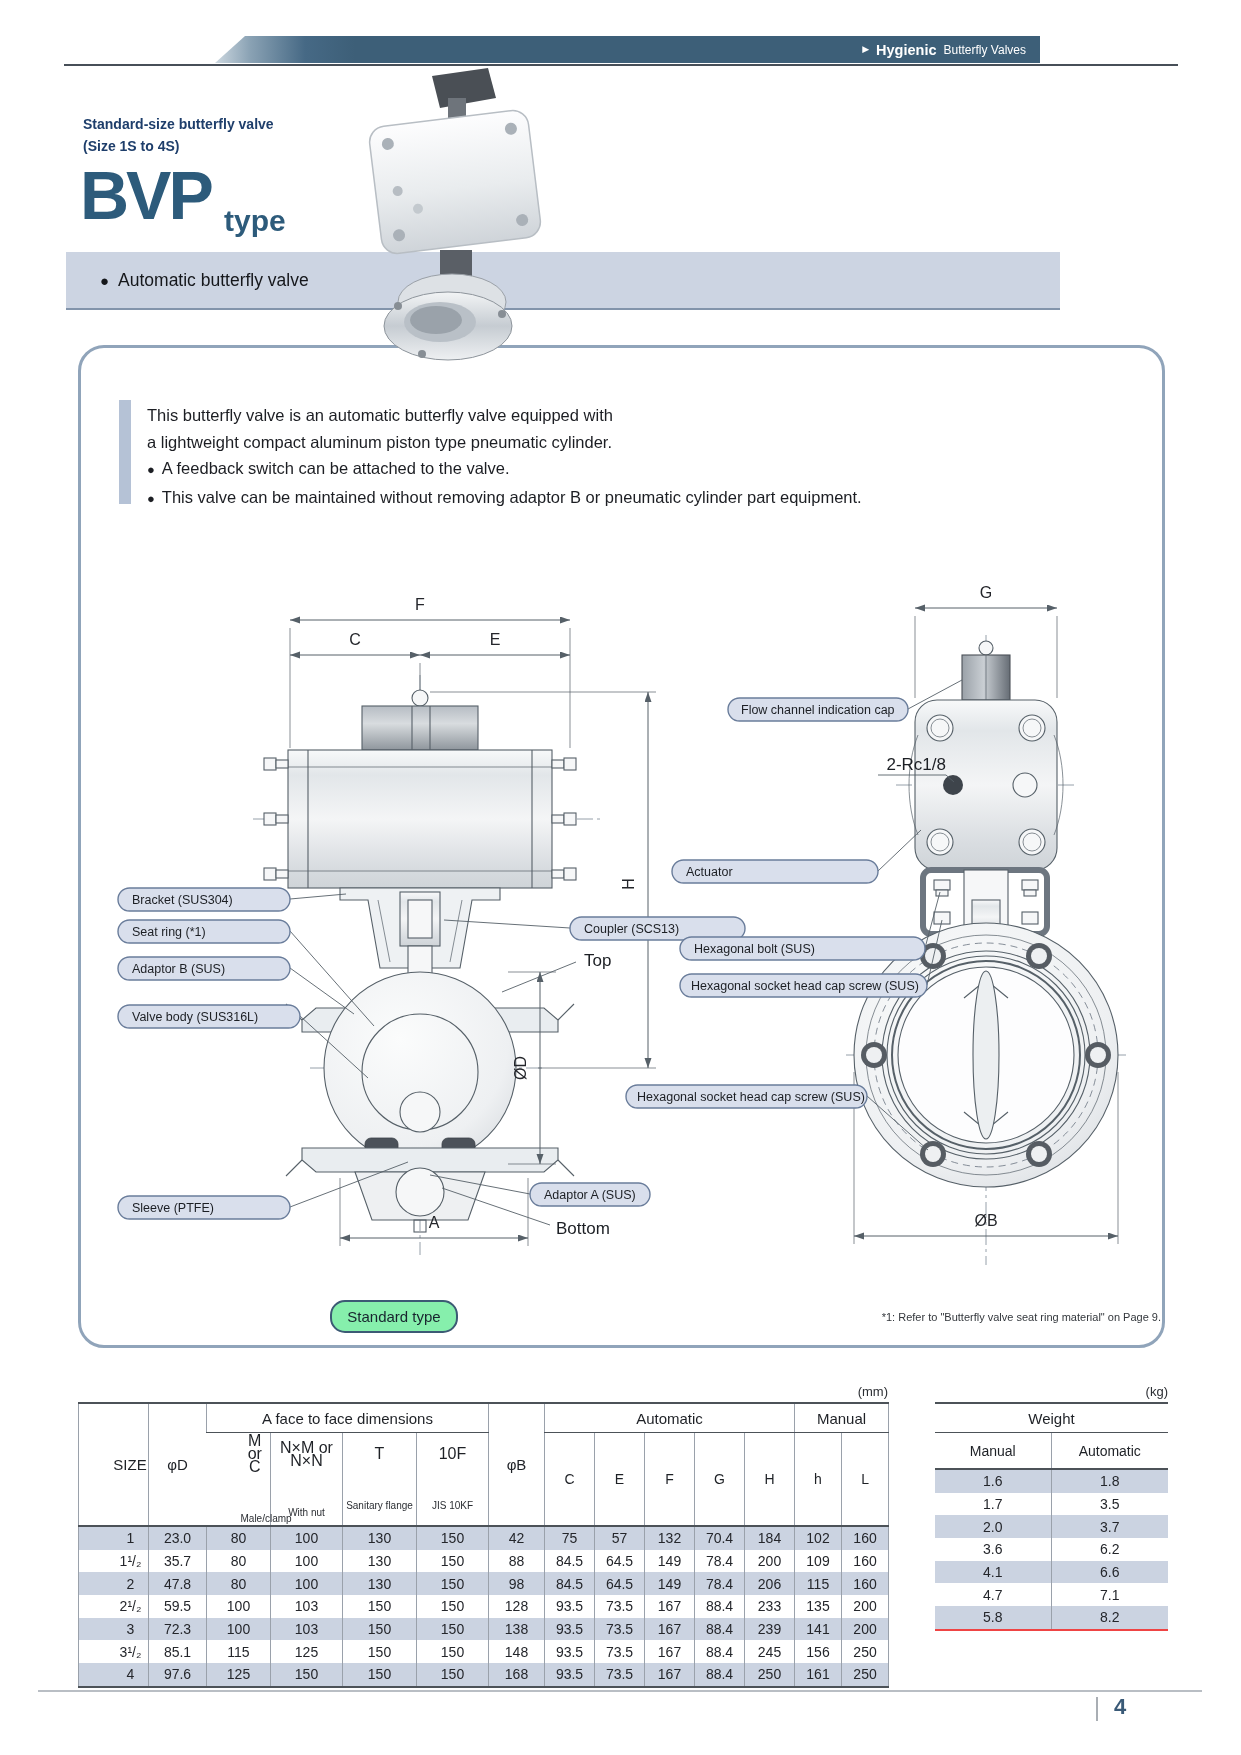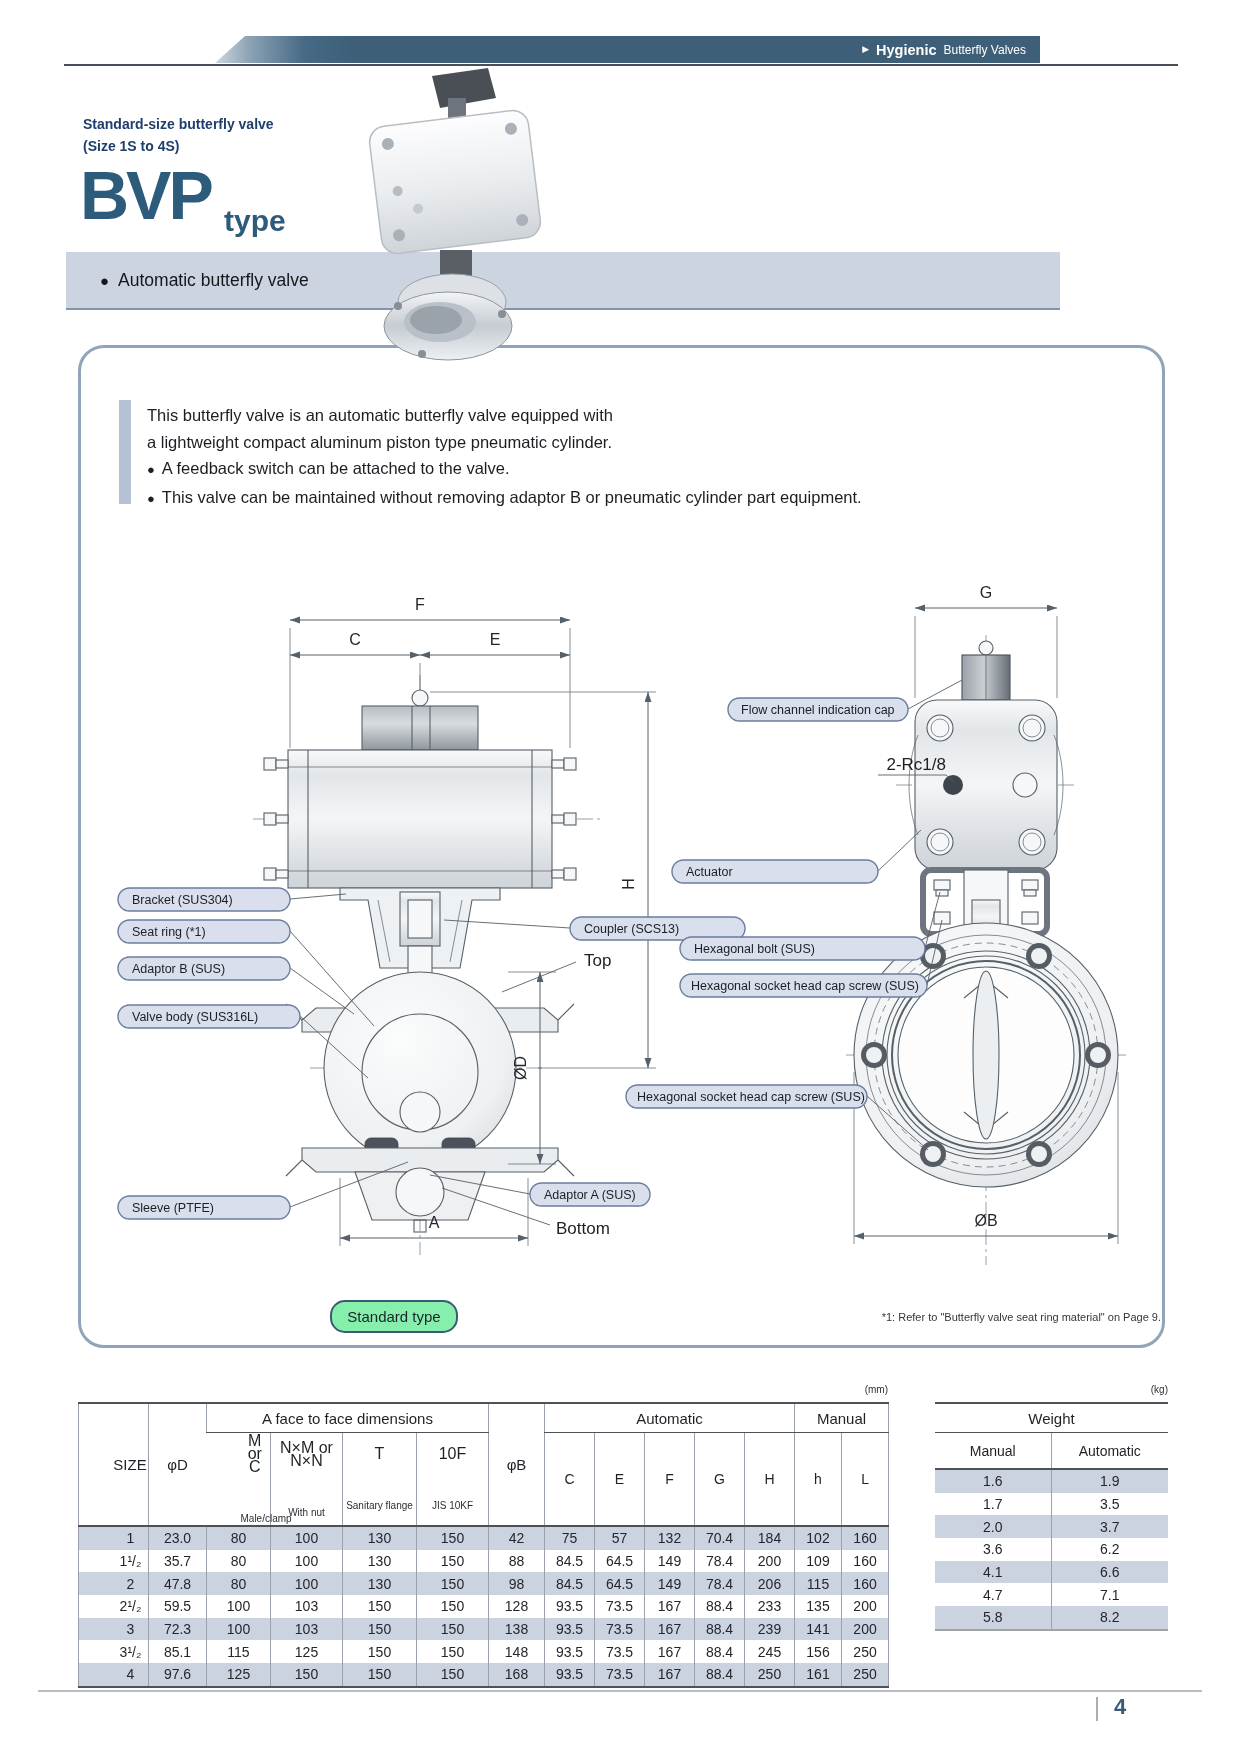--- a/index.html
+++ b/index.html
@@ -33,29 +33,29 @@
   .desc{left:147px;top:402px;width:960px;font-size:16.5px;color:#1c1e23;line-height:26.5px;z-index:3;}
   .desc .dot{font-size:13px;margin-right:7px;}
 
   
   .caption{left:330px;top:1300px;width:124px;height:29px;border:2px solid #3c5a74;border-radius:15px;
            background:#86efac;display:flex;align-items:center;justify-content:center;
            font-size:15px;color:#18242e;z-index:4;}
   .footnote{right:80px;top:1311px;font-size:11px;color:#33373c;z-index:4;}
 
   
-  .unit{font-size:10px;color:#2b2e33;text-align:right;}
+  .unit{font-size:13px;color:#2b2e33;text-align:right;}
   .unit-mm{left:78px;top:1384px;width:810px;}
   .unit-kg{left:935px;top:1384px;width:233px;}
   table{border-collapse:collapse;table-layout:fixed;}
   .t-main{left:78px;top:1402px;width:810px;}
   .t-wt{left:935px;top:1402px;width:233px;}
   .t-main{border-top:2px solid #4c5258;border-bottom:2px solid #4c5258;
           border-left:1px solid #9aa1ab;border-right:1px solid #9aa1ab;}
-  .t-wt{border-top:2px solid #4c5258;border-bottom:2px solid #a3a3a3;}
+  .t-wt{border-top:2px solid #4c5258;border-bottom:2px solid #ef4444;}
   .t-main th,.t-main td{border-left:1px solid #9aa1ab;}
   .t-main th:first-child,.t-main td:first-child{border-left:none;padding-left:34px;}
   .t-wt th+th,.t-wt td+td{border-left:1px solid #9aa1ab;}
   th{font-weight:normal;color:#1e2126;}
   .t-main thead th,.t-wt thead th{border-bottom:2px solid #4c5258;}
   th.gh{border-bottom:1.5px solid #4c5258 !important;}
   tr.h1 th{height:26px;font-size:15px;}
   tr.h2 th{height:33px;font-size:14px;}
   .sub .a{display:block;font-size:16px;line-height:13px;}
   .sub .b{display:block;font-size:10px;line-height:11px;color:#2b2e33;margin-top:40px;}
@@ -605,21 +605,21 @@
           <th colspan="2" class="gh">Weight</th>
         </tr>
       <tr class="h2">
         <th>Manual</th>
         <th>Automatic</th>
       </tr>
     </thead>
     <tbody id="wt-body">
         <tr>
           <td>1.6</td>
-          <td>1.9</td>
+          <td>1.8</td>
         </tr>
         <tr>
           <td>1.7</td>
           <td>3.5</td>
         </tr>
         <tr>
           <td>2.0</td>
           <td>3.7</td>
         </tr>
         <tr>

